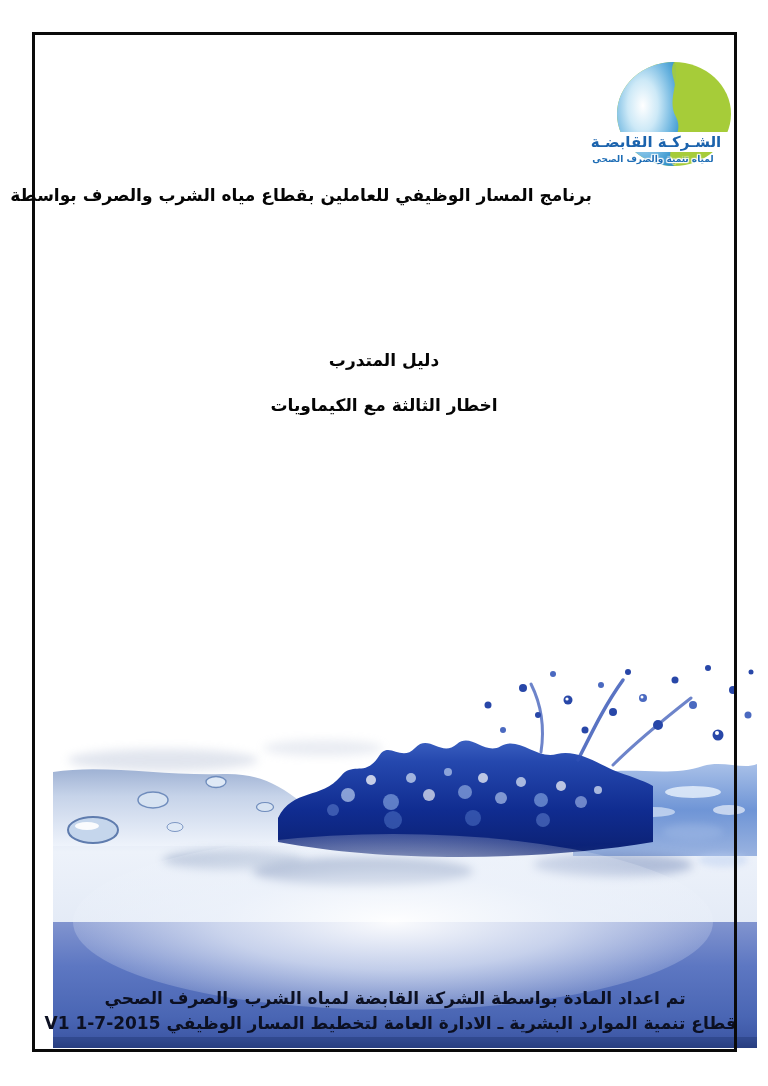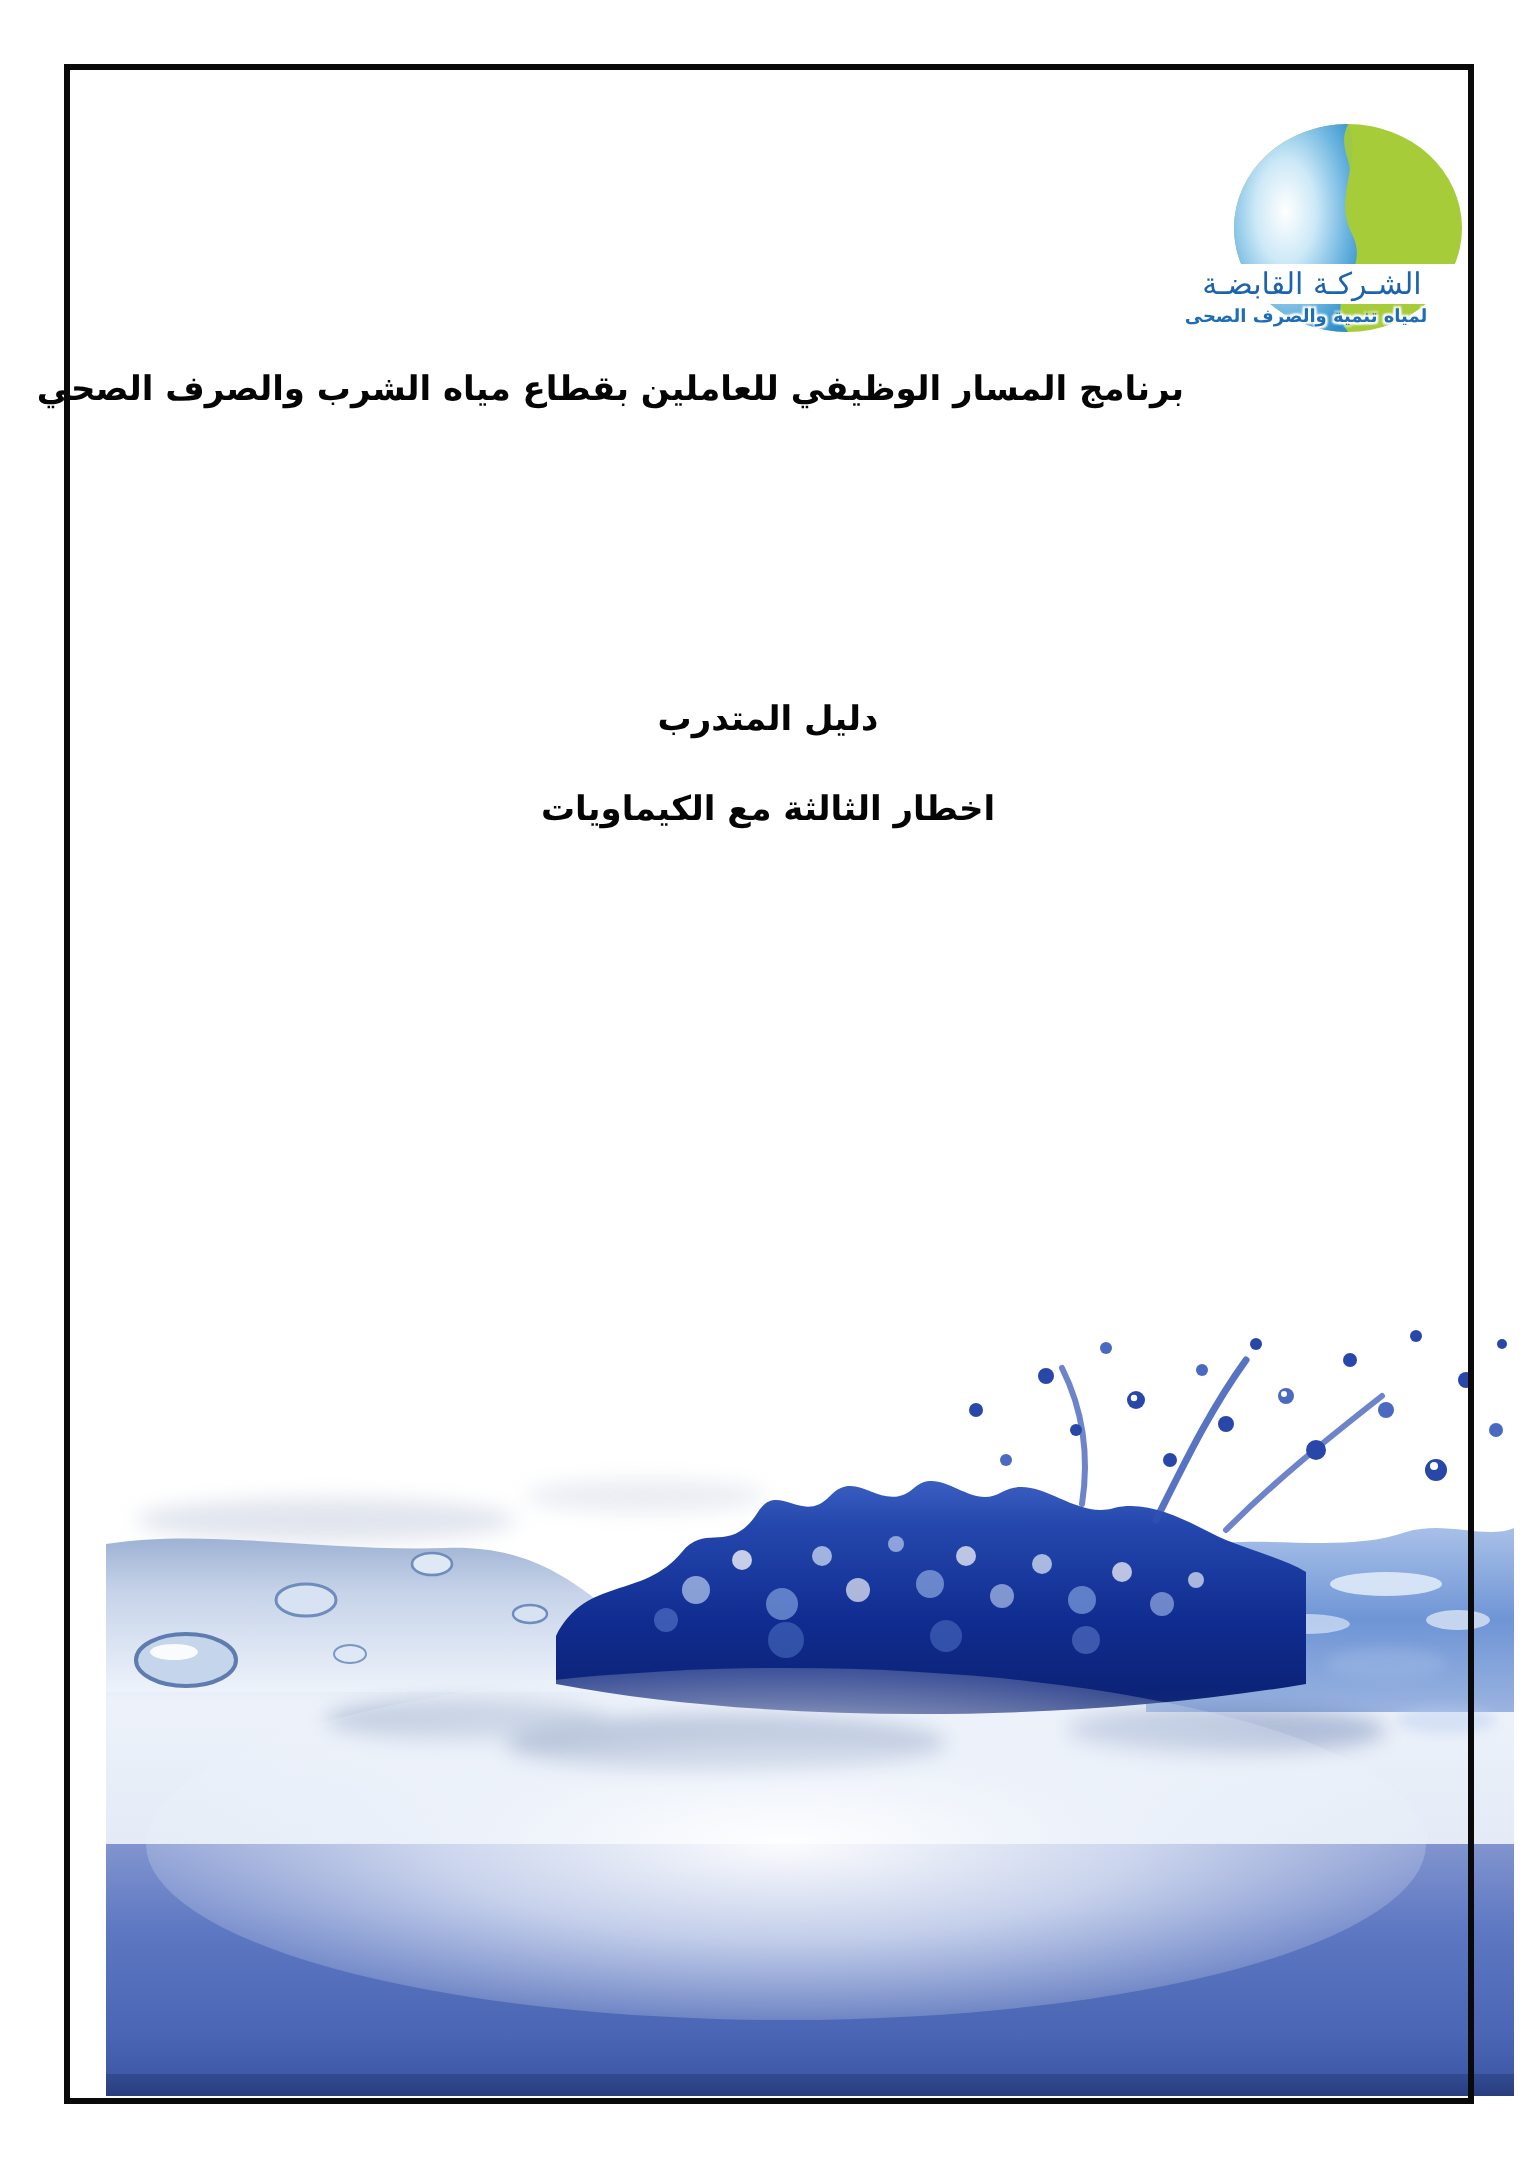--- a/index.html
+++ b/index.html
@@ -9,21 +9,21 @@
   }
   .border-frame{
     position:absolute;left:32px;top:32px;width:705px;height:1020px;
     border:3px solid #0a0a0a;box-sizing:border-box;z-index:6;pointer-events:none;
   }
   
   .logo{position:absolute;left:578px;top:60px;width:156px;height:112px;z-index:3;}
   .logo svg{position:absolute;left:0;top:0;}
   .logo-name{
     position:absolute;left:0;right:0;top:72px;height:20px;
-    background:#ffffff;color:#1b63ad;font-weight:normal;font-size:15px;line-height:20px;
+    background:#ffffff;color:#1b63ad;font-weight:bold;font-size:15px;line-height:20px;
     text-align:center;direction:rtl;white-space:nowrap;
   }
   .logo-sub{
     position:absolute;left:0;right:6px;top:93px;
     color:#1e6db5;font-weight:bold;font-size:9px;line-height:12px;
     text-align:center;direction:rtl;white-space:nowrap;
     text-shadow:0 0 2px #fff,0 0 2px #fff,1px 1px 1px #fff,-1px -1px 1px #fff,1px -1px 1px #fff,-1px 1px 1px #fff;
   }
   
   .doc-title{
@@ -66,21 +66,21 @@
       </defs>
       <ellipse cx="96" cy="54" rx="57" ry="52" fill="#a6cc39"></ellipse>
       <path d="M96,2 A57,52 0 0 0 39,54 A57,52 0 0 0 96,106
                C83,88 108,76 98,57 C88,38 104,20 96,2 Z" fill="url(#lgBlue)"></path>
       <path d="M96,2 C90,14 100,22 96,30 C104,22 100,10 96,2 Z" fill="#a6cc39" opacity="0.9"></path>
     </svg>
     <div class="logo-name">الشـركـة القابضـة</div>
     <div class="logo-sub">لمياه تنمية والصرف الصحى</div>
   </div>
 
-  <div class="doc-title">برنامج المسار الوظيفي للعاملين بقطاع مياه الشرب والصرف الصحي</div>
+  <div class="doc-title">برنامج المسار الوظيفي للعاملين بقطاع مياه الشرب والصرف بواسطة</div>
 
   <div class="cover-block">
     <div class="cover-line">دليل المتدرب</div>
     <div class="cover-line">اخطار الثالثة مع الكيماويات</div>
   </div>
 
   <div class="photo">
     <svg width="704" height="388" viewBox="0 0 704 388">
       <defs>
         <linearGradient id="wleft" x1="0" y1="0" x2="0" y2="1">
@@ -202,15 +202,19 @@
       <ellipse cx="180" cy="200" rx="70" ry="10" fill="#54709f" opacity="0.35" filter="url(#blur5)"></ellipse>
       <ellipse cx="560" cy="205" rx="80" ry="12" fill="#46629f" opacity="0.35" filter="url(#blur5)"></ellipse>
       <ellipse cx="640" cy="172" rx="30" ry="8" fill="#9db7e4" opacity="0.5" filter="url(#blur3)"></ellipse>
       <ellipse cx="670" cy="200" rx="25" ry="7" fill="#b9cdf0" opacity="0.45" filter="url(#blur3)"></ellipse>
 
       <rect x="0" y="262" width="704" height="126" fill="url(#wfoot)"></rect>
       <ellipse cx="340" cy="262" rx="320" ry="88" fill="url(#wlight)"></ellipse>
       <rect x="0" y="377" width="704" height="11" fill="#243a78" opacity="0.5"></rect>
     </svg>
 
+    <div class="footer-text">
+      <div class="footer-line">تم اعداد المادة بواسطة الشركة القابضة لمياه الشرب والصرف الصحي</div>
+      <div class="footer-line">قطاع تنمية الموارد البشرية ـ الادارة العامة لتخطيط المسار الوظيفي V1 1-7-2015</div>
+    </div>
   </div>
 
 </div>
 
 </body></html>

